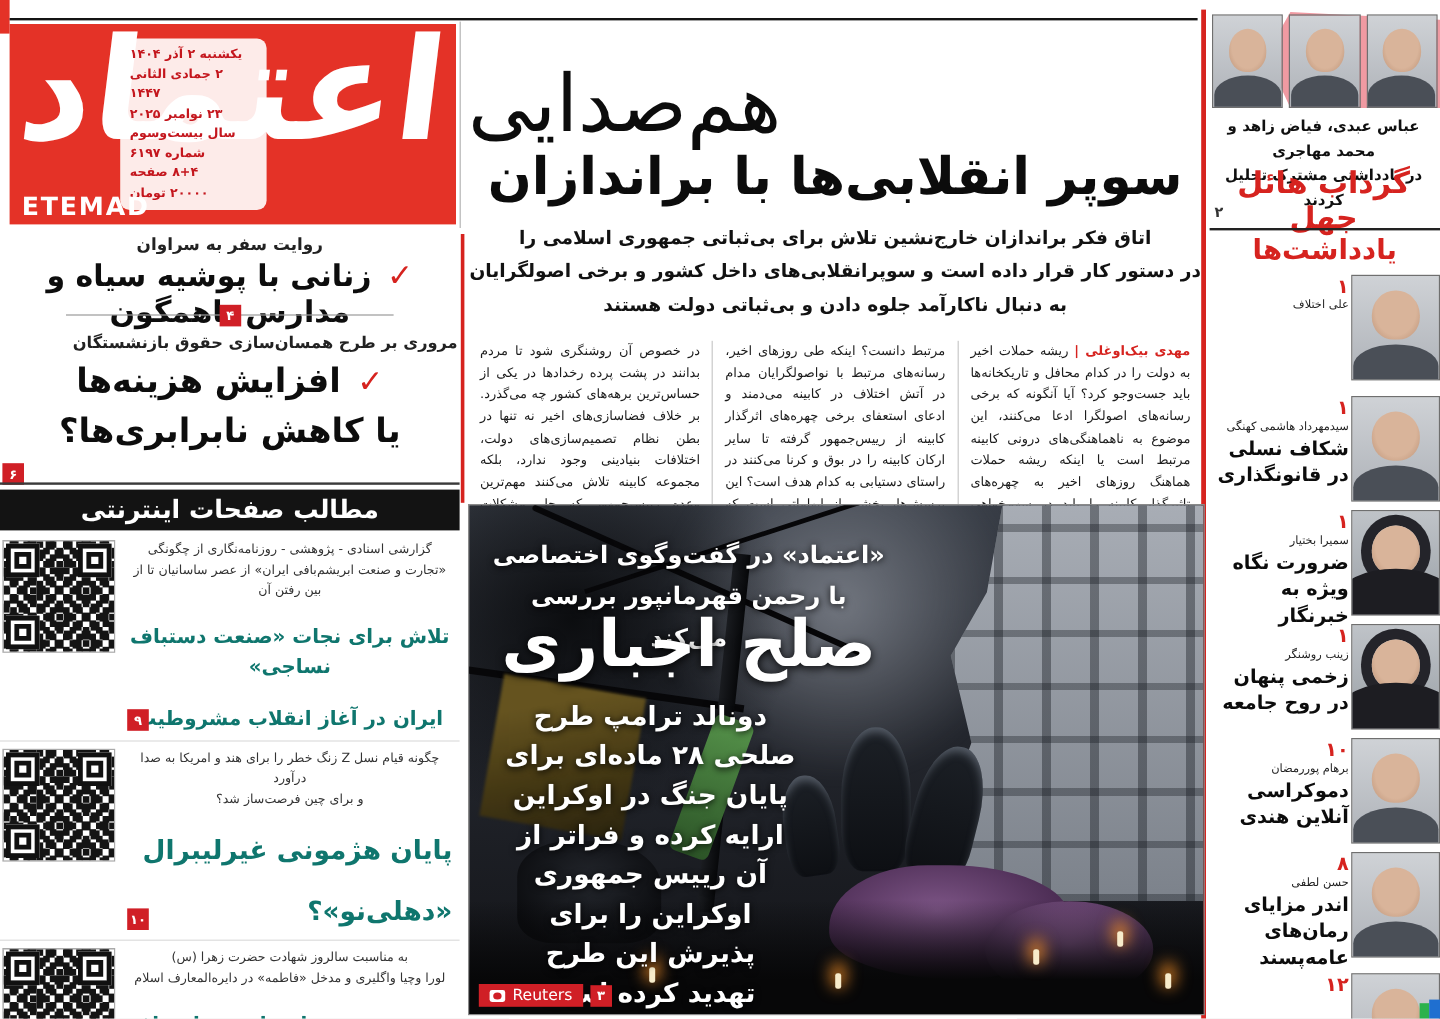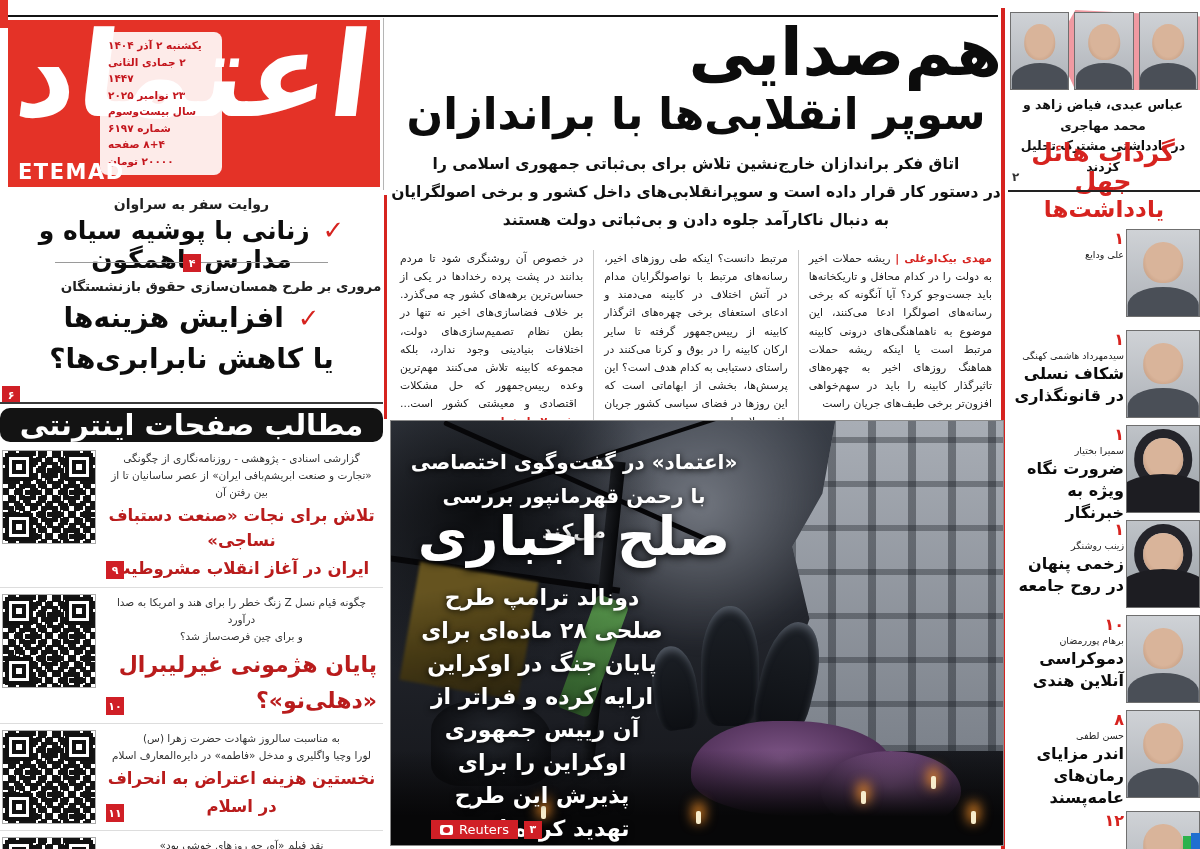--- a/index.html
+++ b/index.html
@@ -24,21 +24,21 @@
   .infobar{position:absolute;left:98px;bottom:5px;width:268px;height:18px;background:#101010;color:#ececec;
            font-size:9.6px;display:flex;align-items:center;justify-content:center;direction:ltr;z-index:3;}
 
   
   .vline-gray{left:383px;top:18px;width:1px;height:172px;background:#b5b5b5;}
   .vline-red-lead{left:384px;top:195px;width:3px;height:224px;background:#d6231f;}
   .vline-red-main{left:1001px;top:8px;width:3.5px;height:841px;background:#d6231f;}
 
   
   #lead{left:390px;top:16px;width:612px;}
-  .h1{font-size:66px;font-weight:bold;text-align:right;line-height:1.12;color:#0c0c0c;}
+  .h1{font-size:66px;font-weight:normal;text-align:left;line-height:1.12;color:#0c0c0c;margin-top:34px;}
   .h2{font-size:43px;font-weight:bold;text-align:center;line-height:1.15;color:#0c0c0c;}
   .subhead{margin-top:12px;text-align:center;font-size:15.5px;font-weight:bold;line-height:1.8;color:#121212;}
   .cols{display:flex;margin-top:15px;}
   .col{flex:1;padding:0 10px;font-size:10.8px;line-height:1.68;text-align:justify;color:#1c1c1c;}
   .col:not(:last-child){border-left:1px solid #c9c9c9;}
   .byline{color:#d6231f;font-weight:bold;}
   .readmore{color:#d6231f;font-weight:bold;}
 
   
   #photo{left:390px;top:420px;width:612px;height:424px;border:1px solid #8a8a8a;overflow:hidden;
@@ -75,51 +75,51 @@
       background:radial-gradient(ellipse at 50% 40%,#23262c,#0b0c0f 80%);}
   .ground{left:0;bottom:0;width:100%;height:95px;background:linear-gradient(0deg,#070708 30%,rgba(10,10,12,0));}
   .candle{position:absolute;width:5px;height:13px;background:#f7eccb;border-radius:2px;
       box-shadow:0 -5px 12px 4px rgba(255,150,40,.75);}
   .ph-kicker{position:absolute;left:18px;top:24px;width:330px;text-align:center;color:#fff;font-size:20px;
       font-weight:bold;line-height:1.72;text-shadow:0 1px 6px rgba(0,0,0,.95);z-index:6;}
   .ph-title{position:absolute;left:10px;top:84px;width:346px;text-align:center;color:#fff;font-size:54px;
       font-weight:bold;text-shadow:0 2px 8px rgba(0,0,0,.95);z-index:6;}
   .ph-dek{position:absolute;left:26px;top:160px;width:250px;text-align:center;color:#fff;font-size:22px;
       font-weight:bold;line-height:1.5;text-shadow:0 1px 6px rgba(0,0,0,.95);z-index:6;}
-  .credit{position:absolute;left:8px;bottom:6px;display:flex;gap:6px;z-index:7;direction:ltr;align-items:center;margin-left:32px;}
+  .credit{position:absolute;left:8px;bottom:6px;display:flex;gap:6px;z-index:7;direction:ltr;align-items:center;}
   .badge{background:#d01f26;color:#fff;font-size:13px;padding:2px 9px;display:flex;align-items:center;gap:6px;}
   .cam{width:13px;height:10px;background:#fff;border-radius:2px;position:relative;display:inline-block;}
   .cam::after{content:"";position:absolute;inset:2px 3px;background:#d01f26;border-radius:50%;}
   .pnum{background:#d01f26;color:#fff;font-weight:bold;font-size:11px;width:18px;height:18px;
         display:flex;align-items:center;justify-content:center;}
 
   
   .kicker1{left:0;top:196px;width:383px;text-align:center;font-size:14px;font-weight:bold;color:#222;}
   .title1{left:0;top:215px;width:383px;text-align:center;font-size:25px;font-weight:bold;color:#0d0d0d;}
   .check{color:#d6231f;font-size:26px;font-weight:bold;margin-left:4px;}
   .divider1{left:55px;top:262px;width:273px;height:0;border-top:1.5px solid #9a9a9a;}
   .divnum{left:183px;top:254px;}
   .kicker2{left:0;top:278px;width:442px;text-align:center;font-size:13.5px;font-weight:bold;color:#222;}
   .title2{left:0;top:298px;width:383px;text-align:center;font-size:28px;font-weight:bold;line-height:1.45;color:#0d0d0d;}
   .pnum6{left:2px;top:386px;}
   .hline-left{left:0;top:402px;width:383px;height:1.5px;background:#3a3a3a;}
   .blackbar{left:0;top:408px;width:383px;height:34px;background:#131313;color:#fff;display:flex;
-            align-items:center;justify-content:center;font-size:29px;font-weight:bold;border-radius:10px;}
+            align-items:center;justify-content:center;font-size:21px;font-weight:bold;}
   #web{left:0;top:444px;width:383px;}
   .witem{display:flex;direction:ltr;padding:6px 2px;border-top:1px solid #ddd;}
   .witem:first-child{border-top:none;}
   .qr{width:92px;height:92px;flex:0 0 92px;position:relative;margin-right:6px;border:1px solid #aaa;
       background:repeating-conic-gradient(#141414 0 25%,transparent 0 50%) 0 0/11px 11px,
                  repeating-conic-gradient(#141414 0 25%,transparent 0 50%) 5px 7px/15px 15px,#fff;}
   .qr b{position:absolute;width:20px;height:20px;border:4px solid #111;background:#fff;
         box-shadow:inset 0 0 0 3px #fff,inset 0 0 0 7px #111;}
   .qr b.f1{left:2px;top:2px;} .qr b.f2{right:2px;top:2px;} .qr b.f3{left:2px;bottom:2px;}
   .wtext{flex:1;direction:rtl;text-align:center;position:relative;padding:0 4px;}
   .wkicker{font-size:10.5px;color:#333;line-height:1.62;}
-  .wtitle{font-size:16.5px;font-weight:bold;color:#b91c1c;line-height:1.5;margin-top:3px;}
+  .wtitle{font-size:16.5px;font-weight:bold;color:#0f766e;line-height:1.5;margin-top:18px;}
   .wtitle.big{font-size:22px;text-align:right;}
   .wnum{position:absolute;left:4px;bottom:2px;}
 
   
   #ribbon{left:1055px;top:10px;width:145px;height:80px;background:#f09aa2;
           clip-path:polygon(0 45%,14% 0,100% 8%,100% 100%,14% 100%);}
   #trio-photos{left:1010px;top:12px;width:188px;display:flex;gap:5px;direction:ltr;}
   .portrait{position:relative;background:linear-gradient(180deg,#cfd2d6,#aeb2b8);overflow:hidden;border:1px solid #6f6f6f;}
   .portrait::before{content:"";position:absolute;left:50%;top:14%;width:55%;height:48%;transform:translateX(-50%);
       background:radial-gradient(ellipse at 50% 40%,#d9b49a 60%,#b98f73);border-radius:50% 50% 45% 45%;}
@@ -331,21 +331,21 @@
   <div class="abs trio-title">گرداب هائل جهل</div>
   <div class="abs trio-page">۲</div>
   <div class="abs trio-rule"></div>
 
   <div class="abs" id="notes">
     <div class="notes-title">یادداشت‌ها</div>
 
     <div class="note-item tall">
       <div class="note-text">
         <div class="note-num">۱</div>
-        <div class="note-author">علی ودایع</div>
+        <div class="note-author">علی اختلاف</div>
       </div>
       <div class="portrait note-photo"></div>
     </div>
 
     <div class="note-item">
       <div class="note-text">
         <div class="note-num">۱</div>
         <div class="note-author">سیدمهرداد هاشمی کهنگی</div>
         <div class="note-title">شکاف نسلی
 در قانونگذاری</div>

